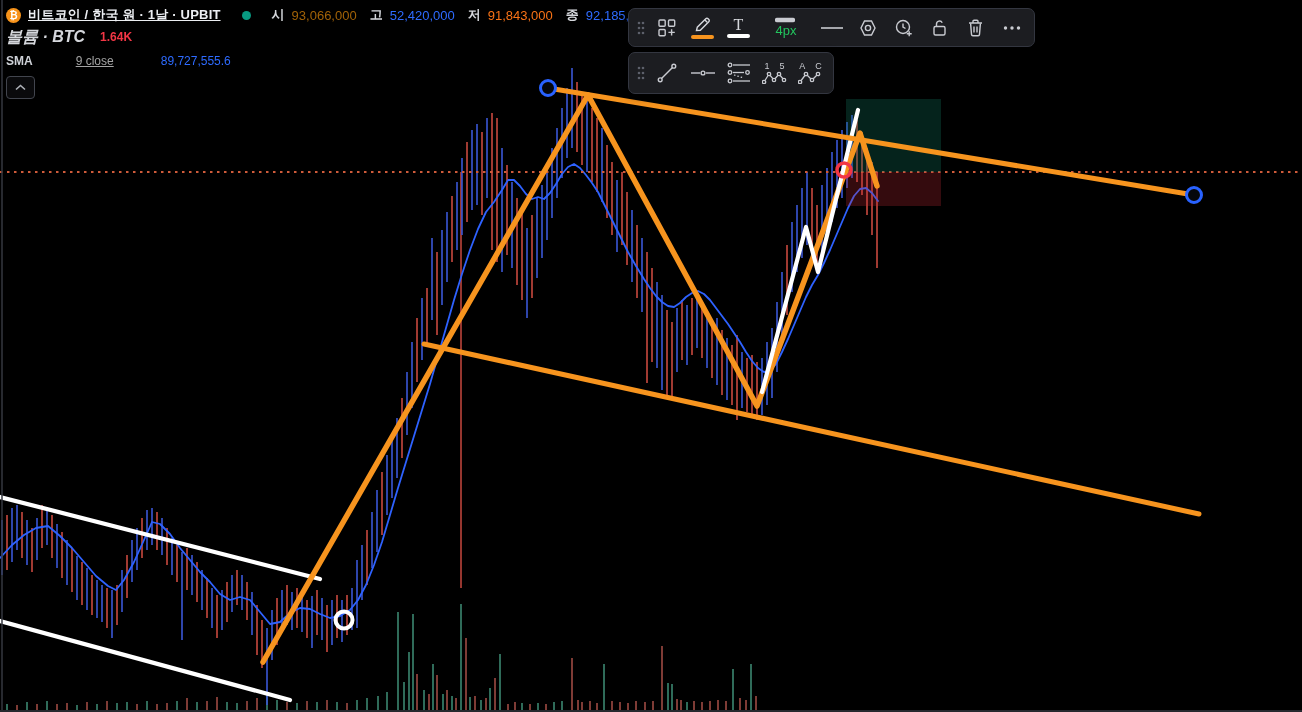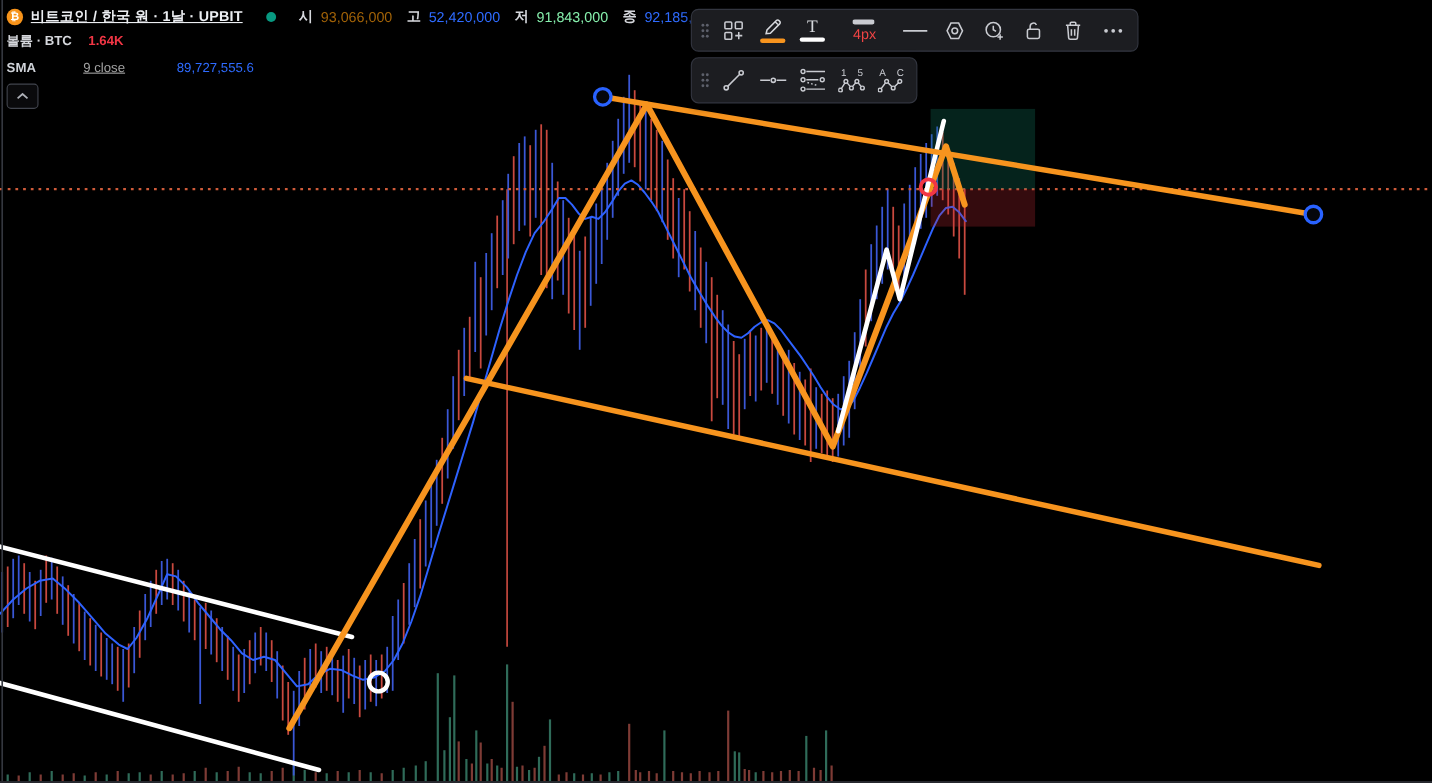--- a/index.html
+++ b/index.html
@@ -8,40 +8,40 @@
   svg.chart{position:absolute;left:0;top:0;}
   
   .hdr{position:absolute;left:6px;top:6px;z-index:5;color:#d6d8dd;}
   .hrow{display:flex;align-items:center;gap:7px;height:18px;margin-bottom:4px;white-space:nowrap;}
   .coin{width:15px;height:15px;border-radius:50%;background:#f7931a;color:#fff;font-size:10px;
         font-weight:bold;display:flex;align-items:center;justify-content:center;}
   .title{font-size:13px;font-weight:bold;color:#eceef2;letter-spacing:.2px;text-decoration:underline;}
   .dot{width:9px;height:9px;border-radius:50%;margin-left:14px;margin-right:14px;}
   .olab{font-size:13px;color:#d5d7dc;font-weight:bold;}
   .oval{font-size:13px;margin-right:6px;}
-  .r2lab{font-size:12px;font-weight:bold;color:#d5d7dc;}
+  .r2lab{font-size:16px;font-weight:bold;color:#d5d7dc;font-style:italic;}
   .r2val{font-size:12px;font-weight:bold;margin-left:8px;}
   .r3{margin-top:6px;gap:39px;}
   .smalab{font-size:12px;color:#cfd2d8;font-weight:bold;}
   .smaparam{font-size:12px;color:#a3a3a3;margin-left:4px;text-decoration:underline;}
   .smaval{font-size:12px;margin-left:8px;}
   .collapse{position:absolute;left:6px;top:76px;width:27px;height:21px;border:1px solid #42454e;
             border-radius:4px;background:#0a0a0c;color:#aeb1b8;display:flex;align-items:center;
             justify-content:center;z-index:5;cursor:pointer;}
   .collapse svg{display:block;}
   
   .tbar{position:absolute;z-index:10;background:#1c1d21;border:1px solid #333640;border-radius:7px;
         box-shadow:0 2px 8px rgba(0,0,0,.7);display:flex;align-items:center;padding:0 5px;}
   .tb1{left:628px;top:8px;height:37px;gap:1px;}
   .tb2{left:628px;top:52px;height:40px;gap:1px;}
   .tbtn{position:relative;width:35px;height:31px;border-radius:5px;display:flex;flex-direction:column;
         align-items:center;justify-content:center;cursor:pointer;color:#c9cbd1;}
   .grip{width:14px;height:31px;display:flex;align-items:center;justify-content:center;cursor:grab;}
   .ubar{width:23px;height:4px;border-radius:2px;margin-top:2px;}
-  .pxlab{font-size:13px;color:#ef4444;margin-left:2px;}
+  .pxlab{font-size:13px;color:#22c55e;margin-left:2px;}
   .thick{display:flex;align-items:center;width:56px;}
   .wlbl{font-size:9px;color:#c9cbd1;line-height:8px;display:flex;gap:10px;margin-bottom:1px;}
   .tletter{font-size:16px;color:#d6d8dd;line-height:14px;font-family:"Liberation Serif",serif;}
 </style>
 </head>
 <body>
 
 <div class="stage">
 
   <svg id="chart-svg" class="chart" width="1302" height="712" viewBox="0 0 1302 712">
@@ -368,21 +368,21 @@
   <div class="hdr">
     <div class="hrow">
       <div class="coin">₿</div>
       <span class="title">비트코인 / 한국 원 · 1날 · UPBIT</span>
       <span class="dot" id="mkt-dot" style="background: rgb(8, 153, 129);"></span>
       <span class="olab">시</span>
       <span class="oval val-blue" style="color: #a16207;">93,066,000</span>
       <span class="olab">고</span>
       <span class="oval val-blue" style="color: rgb(46, 107, 255);">52,420,000</span>
       <span class="olab">저</span>
-      <span class="oval val-blue" style="color: #86efac;">91,843,000</span>
+      <span class="oval val-blue" style="color: #f97316;">91,843,000</span>
       <span class="olab">종</span>
       <span class="oval val-blue" style="color: rgb(46, 107, 255);">92,185,000</span>
     </div>
     <div class="hrow">
       <span class="r2lab">볼륨 · BTC</span>
       <span class="r2val val-red" style="color: rgb(242, 54, 69);">1.64K</span>
     </div>
     <div class="hrow r3">
       <span class="smalab">SMA</span>
       <span class="smaparam">9 close</span>

